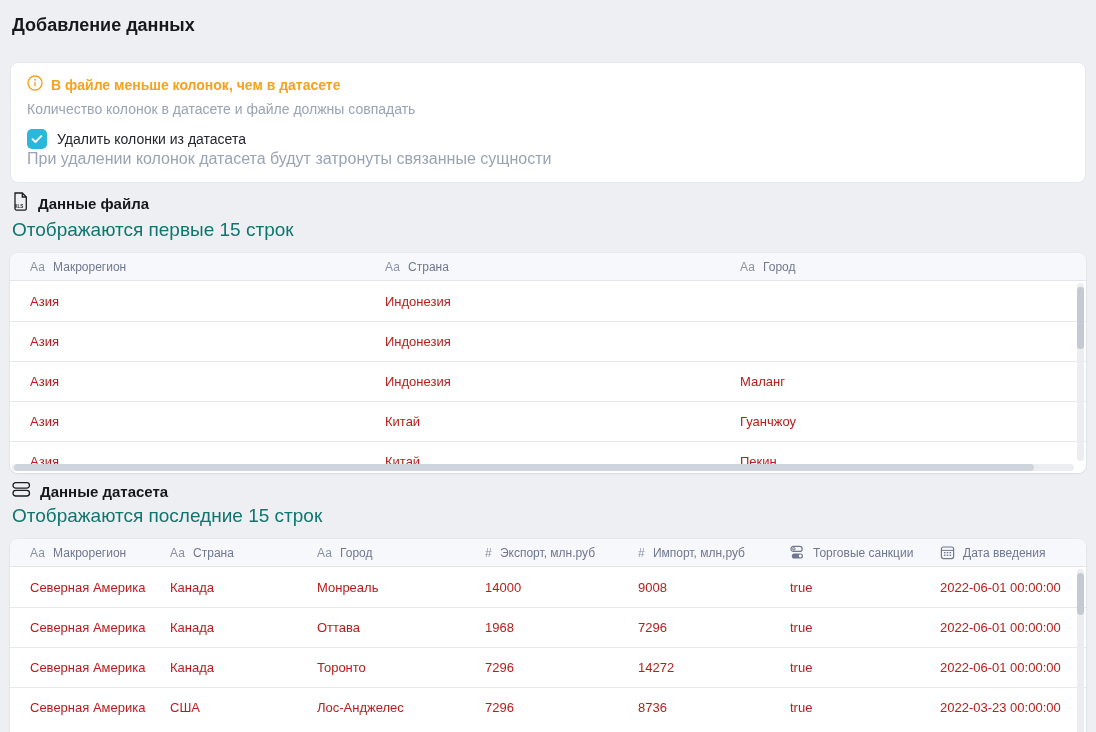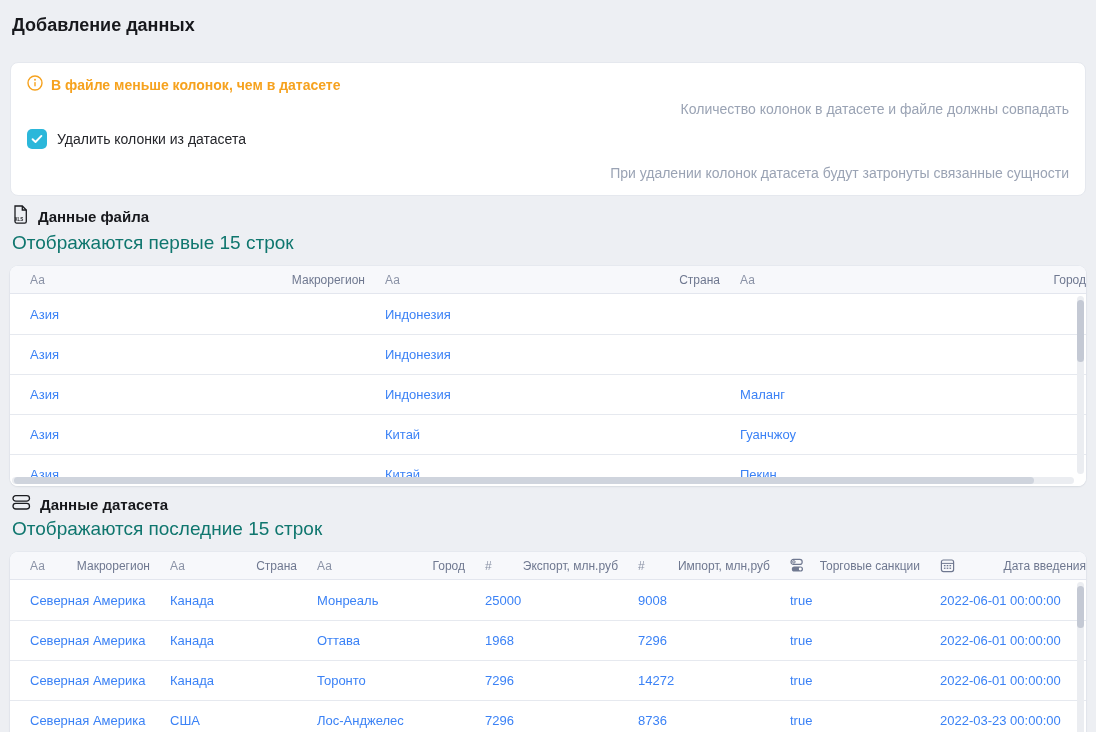--- a/index.html
+++ b/index.html
@@ -13,32 +13,32 @@
 
   .page-title {
     font-size: 18px; font-weight: 700; color: #17181C;
     padding: 15px 2px 0 2px;
   }
 
   .card {
     background: #fff; border: 1px solid #E5E8EE; border-radius: 8px;
   }
   .warning-card {
-    margin-top: 26px; padding: 12px 16px 14px 16px; text-align: right;
+    margin-top: 26px; padding: 12px 16px 14px 16px;
   }
   .warn-title-row { display: flex; align-items: center; gap: 8px; }
   .warn-title { font-size: 14px; font-weight: 700; color: #F6A21E; }
   .warn-subtitle { margin-top: 6px; font-size: 14px; color: #9AA3B4; }
   .checkbox-row { display: flex; align-items: center; gap: 10px; margin-top: 12px; cursor: pointer; }
   .checkbox {
     width: 20px; height: 20px; border-radius: 5px; background: #2BB7DA;
     display: inline-flex; align-items: center; justify-content: center; flex: 0 0 auto;
   }
   .checkbox-label { font-size: 14px; color: #25262B; }
-  .warn-note { margin-top: 16px; font-size: 14px; color: #9AA3B4; }
+  .warn-note { margin-top: 1px; font-size: 16px; color: #9AA3B4; }
 
   .section { margin-top: 8px; }
   .section-head { display: flex; align-items: center; gap: 9px; padding-left: 2px; }
   .section-title { font-size: 15px; font-weight: 700; color: #17181C; }
   .section-sub { margin-top: 3px; font-size: 19px; color: #0f766e; padding-left: 2px; }
 
   .table-card {
     position: relative; margin-top: 12px; background: #fff;
     border-radius: 8px; overflow: hidden;
     box-shadow: 0 1px 2px rgba(27,35,54,0.08), 0 0 0 1px #E7EAF0;
@@ -46,27 +46,27 @@
   .table-card.file { height: 220px; }
   .table-card.ds { height: 230px; }
 
   .thead {
     display: grid; height: 28px; align-items: center;
     background: #F7F8FB; border-bottom: 1px solid #E3E6EE;
     font-size: 12px; color: #6F7890;
   }
   .trow {
     display: grid; height: 40px; align-items: center;
-    font-size: 13px; color: #3b82f6; background: #fff;
+    font-size: 13px; color: #b91c1c; background: #fff;
   }
   .trow + .trow { border-top: 1px solid #E6E9EF; }
   .file-grid { grid-template-columns: 355px 355px 1fr; }
   .ds-grid { grid-template-columns: 140px 147px 168px 153px 152px 150px 1fr; }
   .th, .td { padding-left: 20px; white-space: nowrap; overflow: hidden; }
-  .th { display: flex; align-items: center; gap: 8px; justify-content: space-between; }
+  .th { display: flex; align-items: center; gap: 8px; }
   .type-txt { font-size: 12px; color: #8A92A6; letter-spacing: 0.2px; }
   .th .icon-wrap { display: inline-flex; align-items: center; }
 
   .vscroll {
     position: absolute; top: 30px; right: 2px; bottom: 12px; width: 7px;
     background: #EBEDF1; border-radius: 4px;
   }
   .vscroll .thumb {
     position: absolute; left: 0; right: 0; top: 4px; height: 62px;
     background: #C4C9D4; border-radius: 4px;
@@ -228,21 +228,21 @@
                 </g>
               </svg>
             </span>
             <span>Дата введения</span>
           </div>
         </div>
         <div class="trow ds-grid">
           <div class="td">Северная Америка</div>
           <div class="td">Канада</div>
           <div class="td">Монреаль</div>
-          <div class="td">25000</div>
+          <div class="td">14000</div>
           <div class="td">9008</div>
           <div class="td">true</div>
           <div class="td">2022-06-01 00:00:00</div>
         </div>
         <div class="trow ds-grid">
           <div class="td">Северная Америка</div>
           <div class="td">Канада</div>
           <div class="td">Оттава</div>
           <div class="td">1968</div>
           <div class="td">7296</div>

